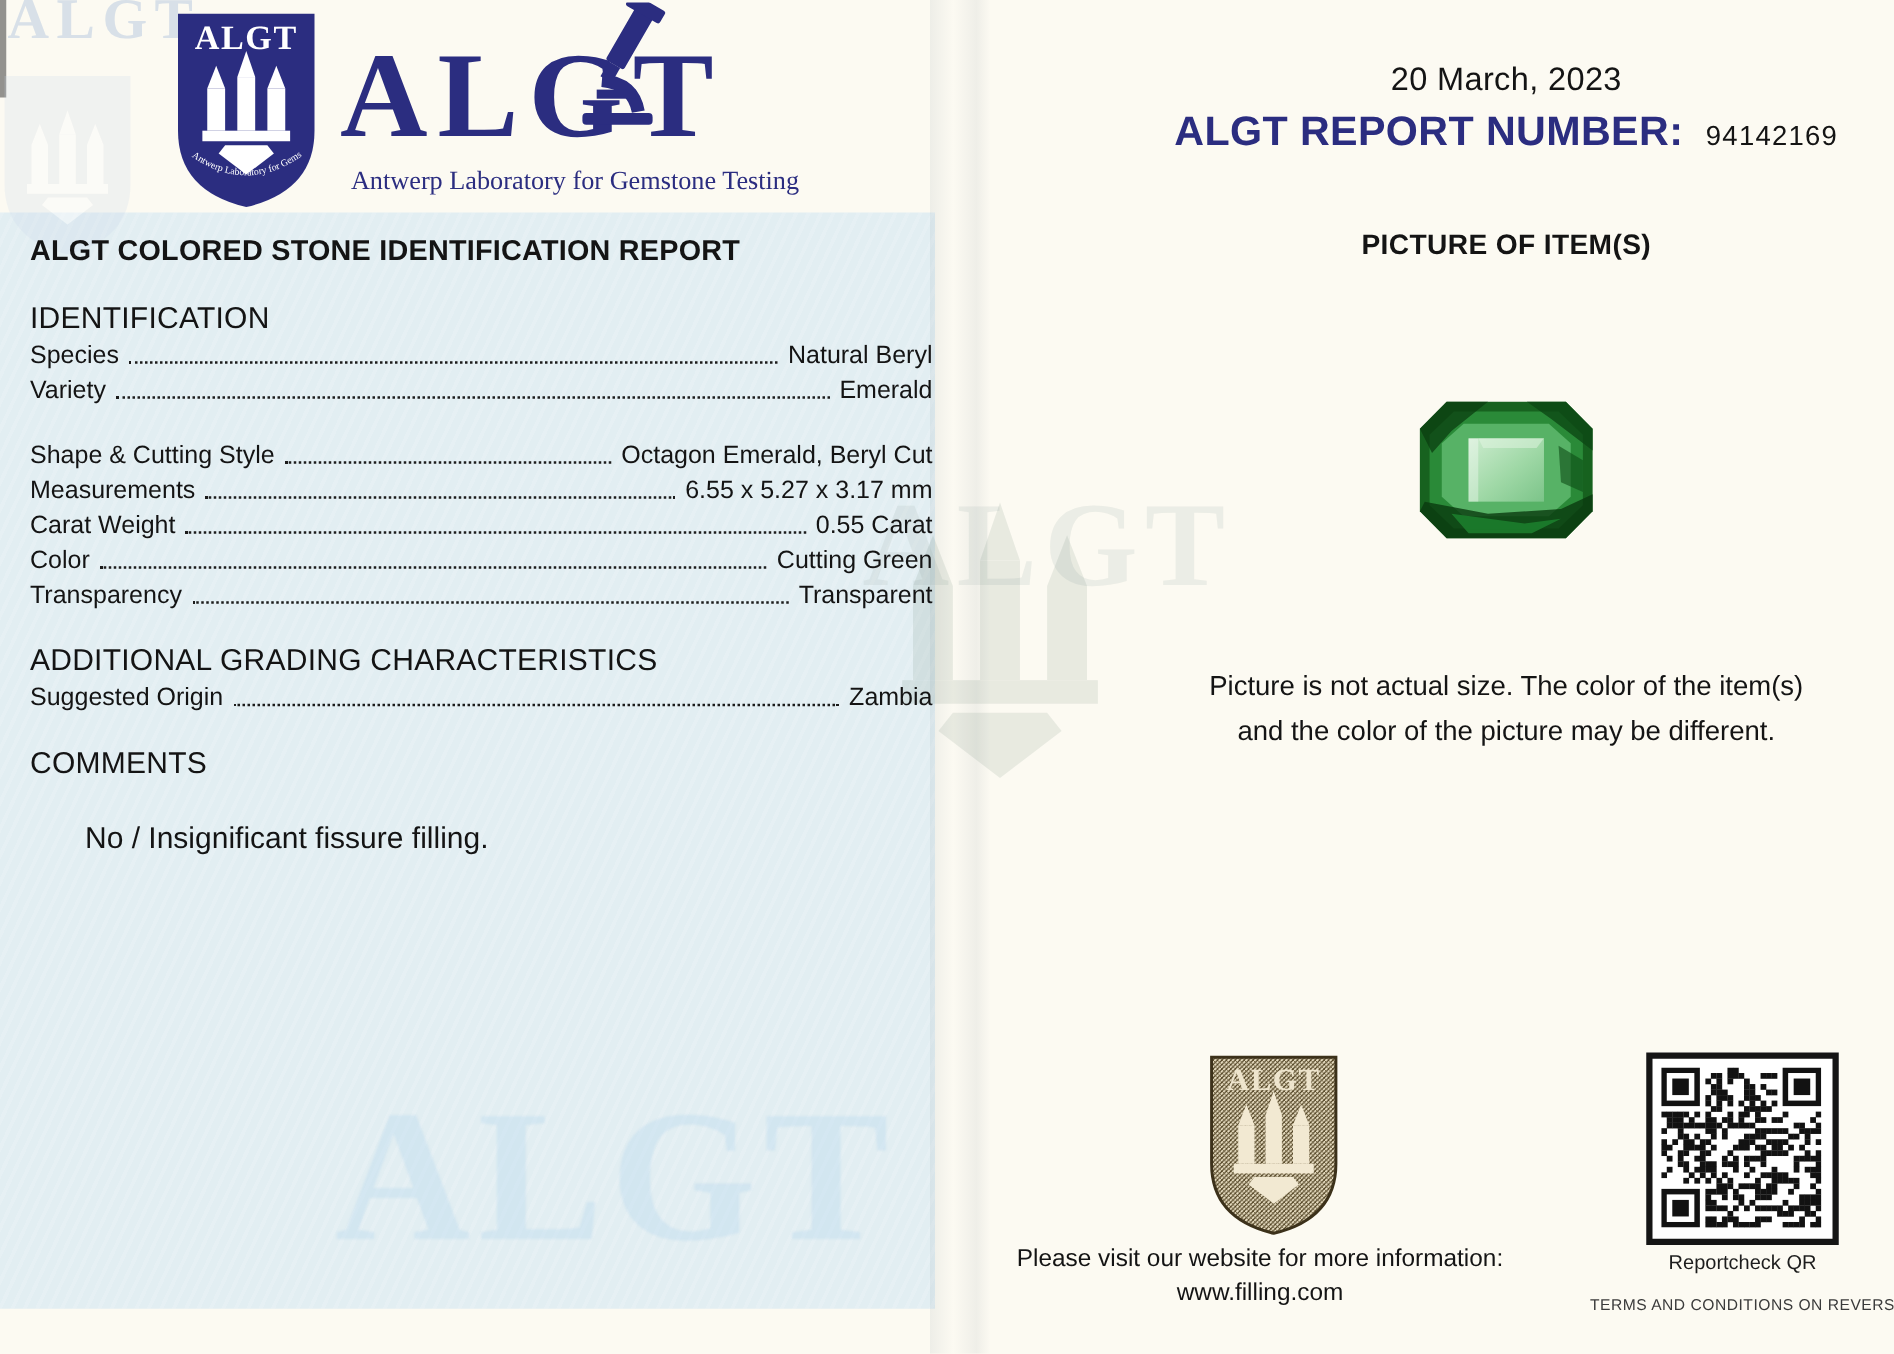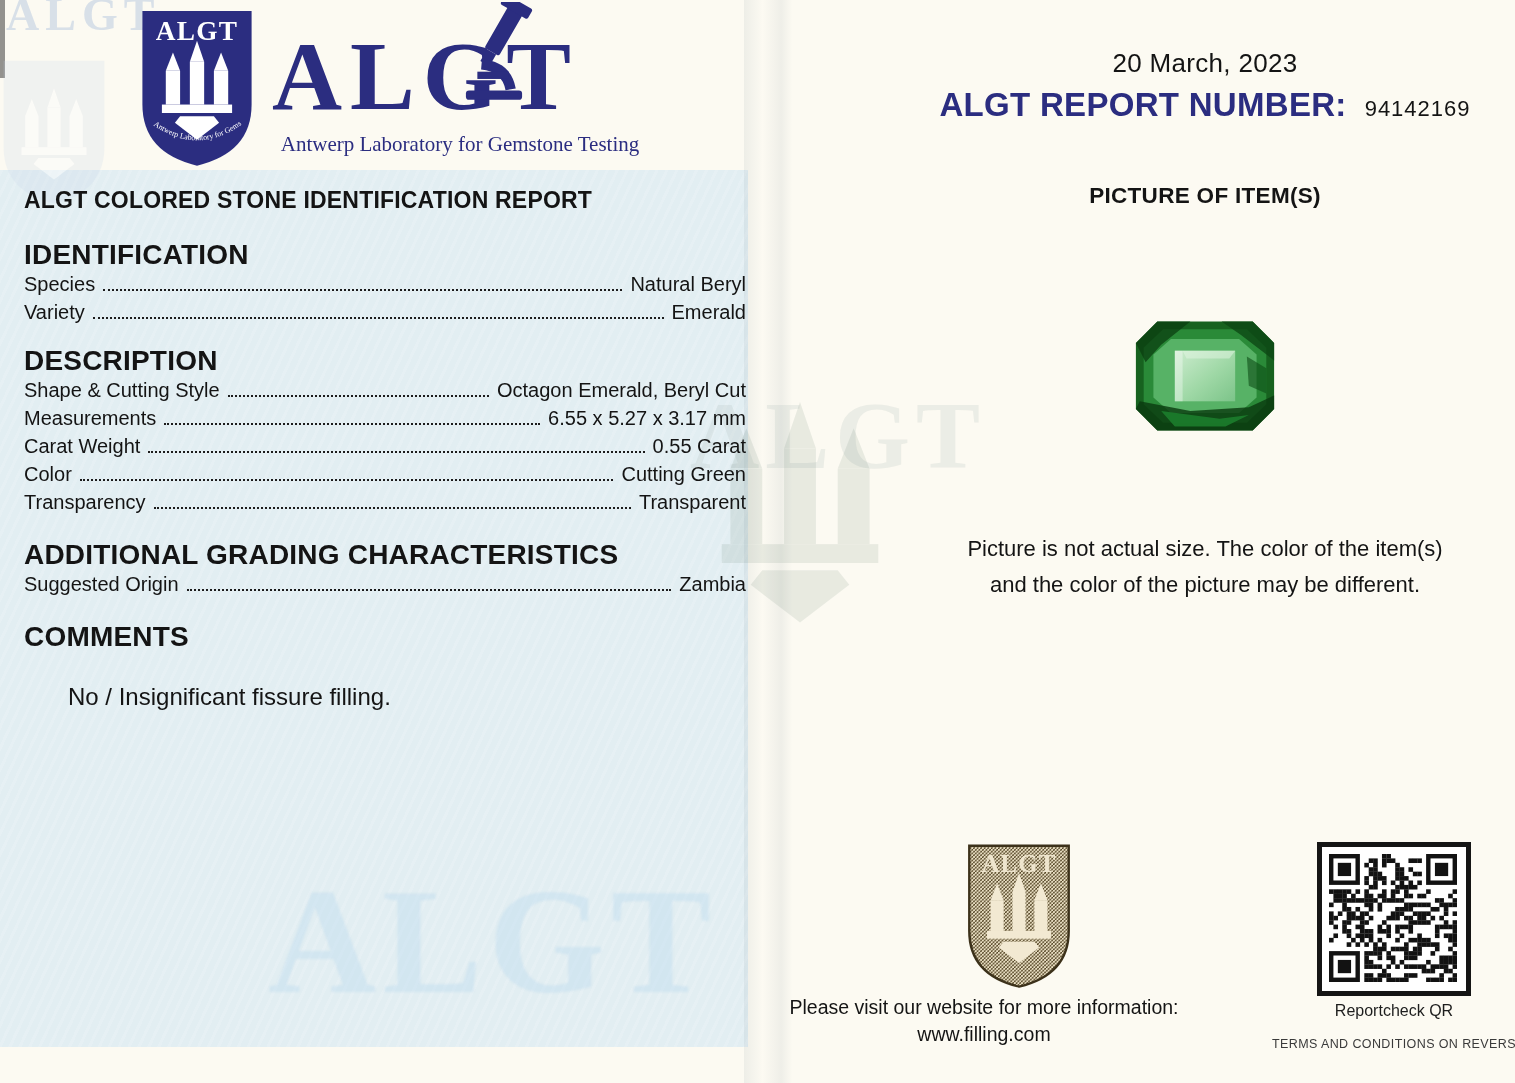--- a/index.html
+++ b/index.html
@@ -57,21 +57,21 @@
   .logo-big .microscope { position:absolute; left:172px; top:-8px; }
   .logo-big .subtitle {
     position:absolute; left:-8px; top:122px; width:392px;
     font-family:"Liberation Serif", serif; font-size:21px; color:#2b2d80;
     text-align:center; white-space:nowrap;
   }
 
   
   .doc { position:absolute; left:24px; top:186px; width:722px; }
   .doc-title { font-size:23px; font-weight:bold; letter-spacing:.2px; line-height:28px; }
-  .sec-heading { font-size:28px; font-weight:bold; line-height:26px; letter-spacing:.2px; }
+  .sec-heading { font-size:24px; font-weight:normal; line-height:26px; letter-spacing:.2px; }
   #sec-ident { margin-top:28px; }
   #sec-desc { margin-top:24px; }
   #sec-add { margin-top:28px; }
   #sec-comments { margin-top:28px; }
   .frow { display:flex; align-items:flex-end; height:28px; font-size:20px; }
   .frow .lbl { white-space:nowrap; }
   .frow .dots { flex:1; margin:0 8px; border-bottom:2.6px dotted #1c1c1c; transform:translateY(-5px); }
   .frow .val { white-space:nowrap; }
   .comment-text { margin-top:33px; font-size:24px;margin-left:44px; }
 
@@ -79,21 +79,21 @@
   .right-top { position:absolute; left:845px; top:0; width:720px; height:700px; }
   .rt-date { position:absolute; top:48px; width:100%; text-align:center; font-size:26px; letter-spacing:.3px; }
   .rt-report { position:absolute; top:86px; width:100%; display:flex; justify-content:center; align-items:baseline; gap:18px; }
   .rt-report .rlabel { font-size:33px; font-weight:bold; color:#2b2d80; letter-spacing:.3px; }
   .rt-report .rnumber { font-size:22px; letter-spacing:1px; }
   .rt-pic-heading { position:absolute; top:183px; width:100%; text-align:center; font-size:22.5px; font-weight:bold; letter-spacing:.3px; }
   .rt-emerald { position:absolute; top:314px; left:287px; }
   .rt-note { position:absolute; top:531px; width:100%; text-align:center; font-size:22px; line-height:36px; }
 
   .footer-shield { position:absolute; left:956px; top:841px; }
-  .website { position:absolute; left:784px; top:994px; width:400px; text-align:center; font-size:19.5px; line-height:27px; }
+  .website { position:absolute; left:808px; top:994px; width:400px; text-align:center; font-size:19.5px; line-height:27px; }
   .qr-block { position:absolute; left:1317px; top:842px; width:154px; }
   .qr-frame { width:154px; height:154px; border:5px solid #151515; background:#fff; padding:7px; }
   .qr-caption { margin-top:6px; text-align:center; font-size:16px; color:#1d1d1d; }
   .terms { position:absolute; left:1272px; top:1037px; font-size:12.5px; letter-spacing:.4px; color:#3a3a3a; white-space:nowrap; }
 </style>
 </head>
 <body>
 
 <svg width="0" height="0" style="position:absolute" aria-hidden="true">
   <defs>
@@ -164,21 +164,20 @@
       <span class="val">Natural Beryl</span>
     </div>
     <div class="frow">
       <span class="lbl">Variety</span>
       <span class="dots"></span>
       <span class="val">Emerald</span>
     </div>
   </div>
 
   <div id="sec-desc">
-    <div class="sec-heading">DESCRIPTION</div>
     <div class="frow">
       <span class="lbl">Shape &amp; Cutting Style</span>
       <span class="dots"></span>
       <span class="val">Octagon Emerald, Beryl Cut</span>
     </div>
     <div class="frow">
       <span class="lbl">Measurements</span>
       <span class="dots"></span>
       <span class="val">6.55 x 5.27 x 3.17 mm</span>
     </div>

